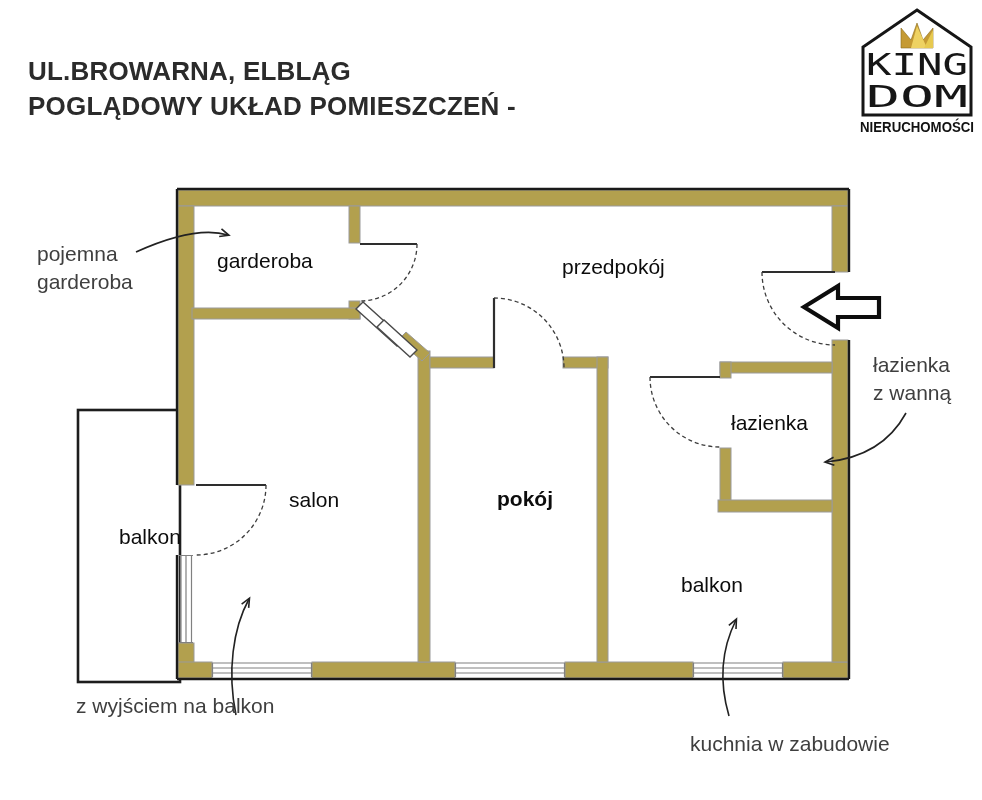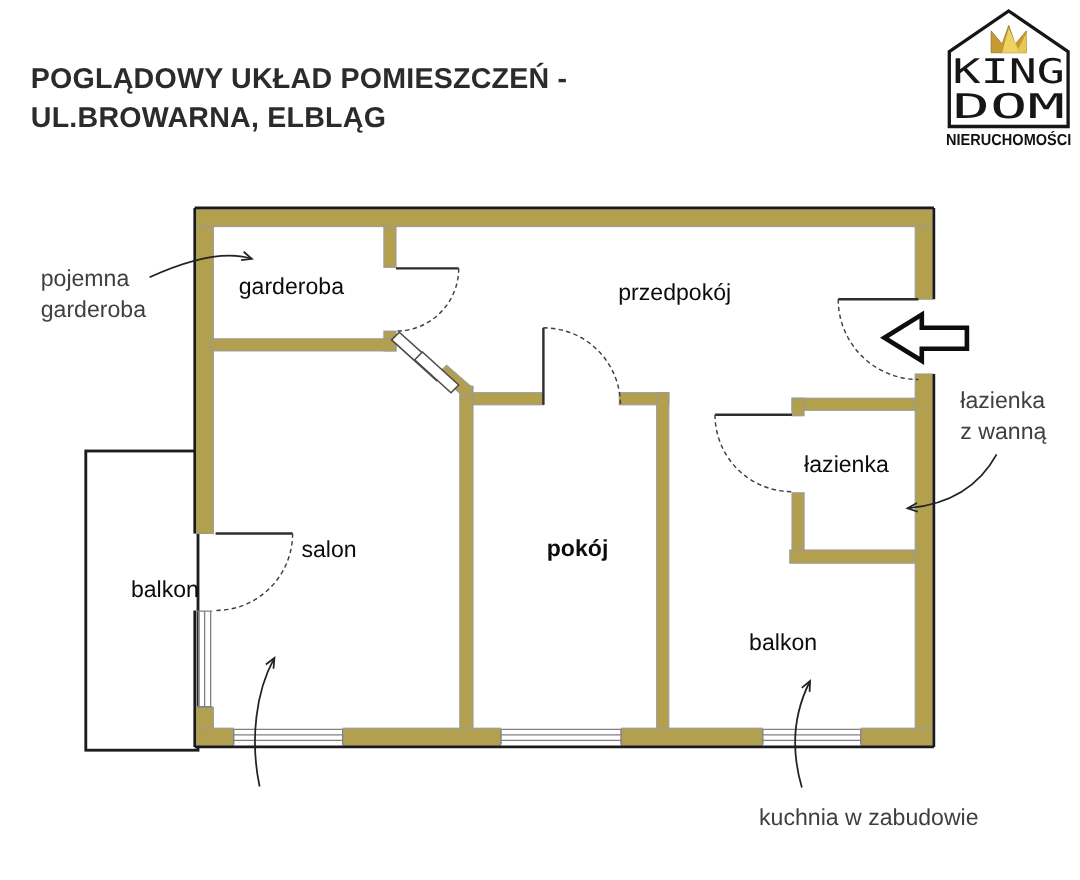--- a/index.html
+++ b/index.html
@@ -32,22 +32,22 @@
   .ann-arrow{fill:none;stroke:#222222;stroke-width:1.6;}
   .entrance-arrow{fill:#ffffff;stroke:#0d0d0d;stroke-width:4.2;stroke-linejoin:miter;}
   .logo-house{fill:none;stroke:#161616;stroke-width:3;}
   .logo-word{font-family:"DejaVu Sans Mono", monospace;font-size:31px;fill:#161616;}
   .logo-tagline{font-family:"Liberation Sans", sans-serif;font-size:14.5px;font-weight:bold;fill:#111111;}
 </style>
 </head>
 <body>
 
 <div id="title" class="abs">
+  <div>UL.BROWARNA, ELBLĄG</div>
   <div>POGLĄDOWY UKŁAD POMIESZCZEŃ -</div>
-  <div>UL.BROWARNA, ELBLĄG</div>
 </div>
 
 <svg id="plan-svg" width="982" height="800" viewBox="0 0 982 800">
   <defs>
     <marker id="ah" markerWidth="16" markerHeight="14" refX="10" refY="6" orient="auto" markerUnits="userSpaceOnUse">
       <path d="M2,2 L11,6 L2,10" fill="none" stroke="#222" stroke-width="1.6"></path>
     </marker>
   </defs>
 
   <rect class="balcony" x="78" y="410" width="102" height="272"></rect>
@@ -142,31 +142,32 @@
       <polygon points="924,48 933,30 933,48" fill="var(--color-crown-mid,#e7c94f)"></polygon>
     </g>
     <text class="logo-word" x="866" y="75" textLength="102" lengthAdjust="spacingAndGlyphs">KING</text>
     <text class="logo-word" x="866" y="107" textLength="102" lengthAdjust="spacingAndGlyphs">DOM</text>
     <text class="logo-tagline" x="860" y="132" textLength="114" lengthAdjust="spacingAndGlyphs">NIERUCHOMOŚCI</text>
   </g>
 </svg>
 
 <span class="room-label" style="left:217px;top:249px;">garderoba</span>
 <span class="room-label" style="left:562px;top:255px;">przedpokój</span>
-<span class="room-label" style="left:274px;top:488px;">salon</span>
+<span class="room-label" style="left:289px;top:488px;">salon</span>
 <span class="room-label" style="left:497px;top:487px;font-weight:bold;">pokój</span>
 <span class="room-label" style="left:731px;top:411px;">łazienka</span>
 <span class="room-label" style="left:681px;top:573px;">balkon</span>
 <span class="room-label" style="left:90px;top:525px;margin-left:29px;">balkon</span>
 
 <div class="annotation" style="left:37px;top:240px;">
   <div>pojemna</div>
   <div>garderoba</div>
 </div>
 <div class="annotation" style="left:873px;top:351px;">
   <div>łazienka</div>
   <div>z wanną</div>
 </div>
 <div class="annotation" style="left:76px;top:691px;line-height:30px;">
+  <div>z wyjściem na balkon</div>
 </div>
 <div class="annotation" style="left:690px;top:730px;">
   <div>kuchnia w zabudowie</div>
 </div>
 
 </body></html>

